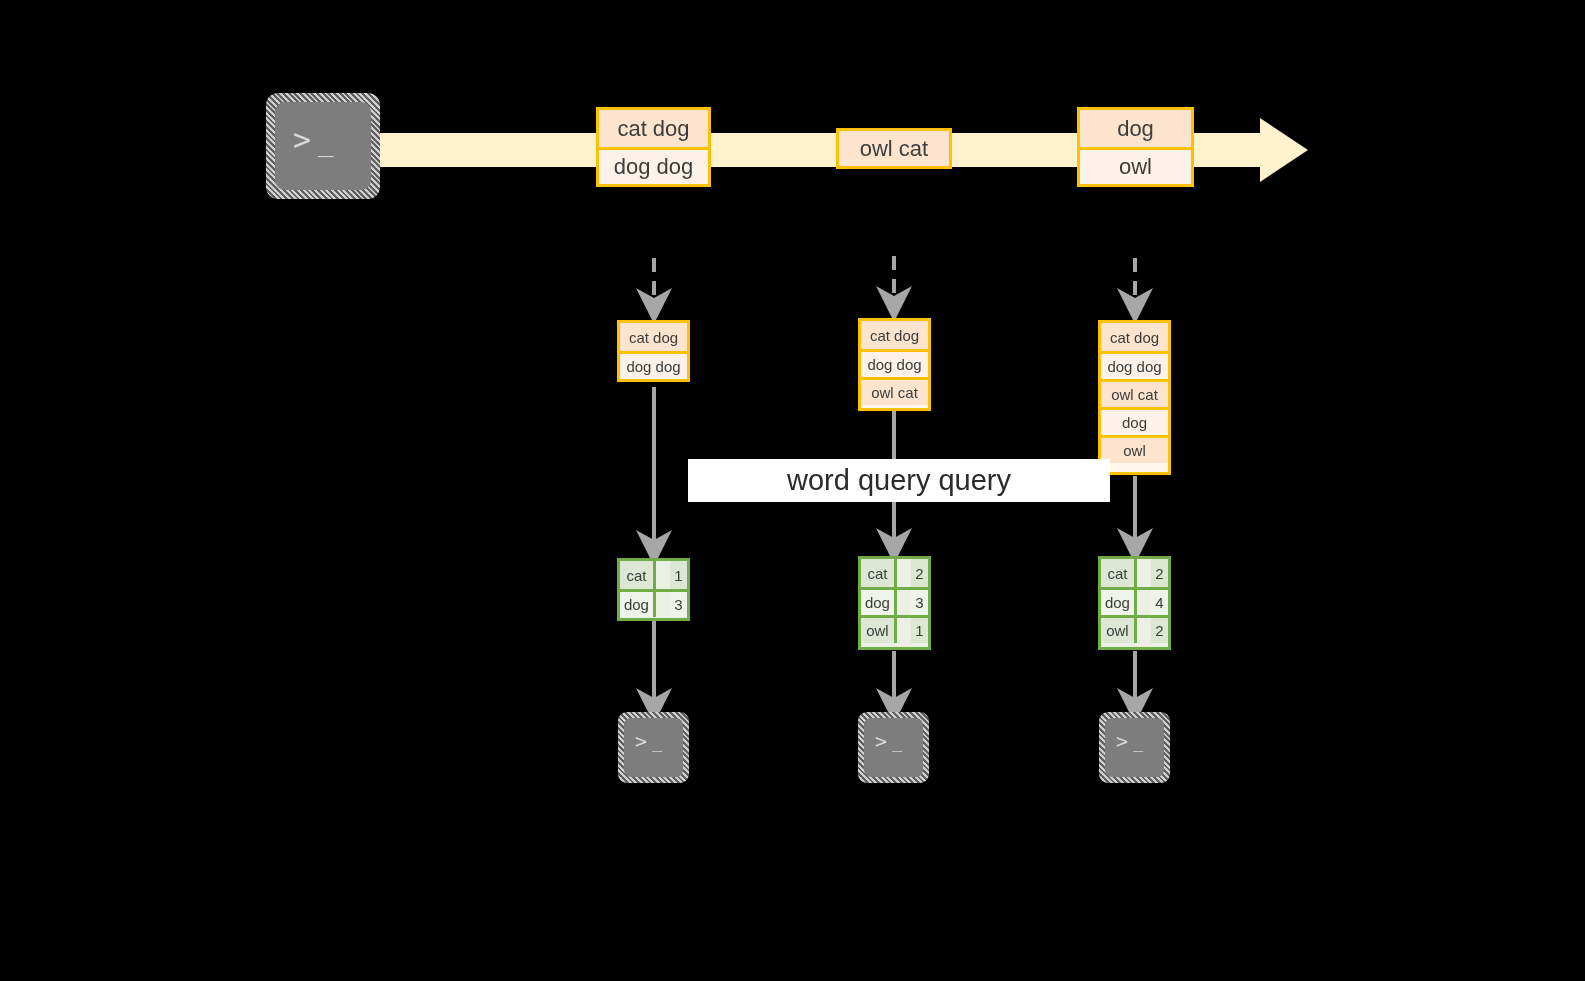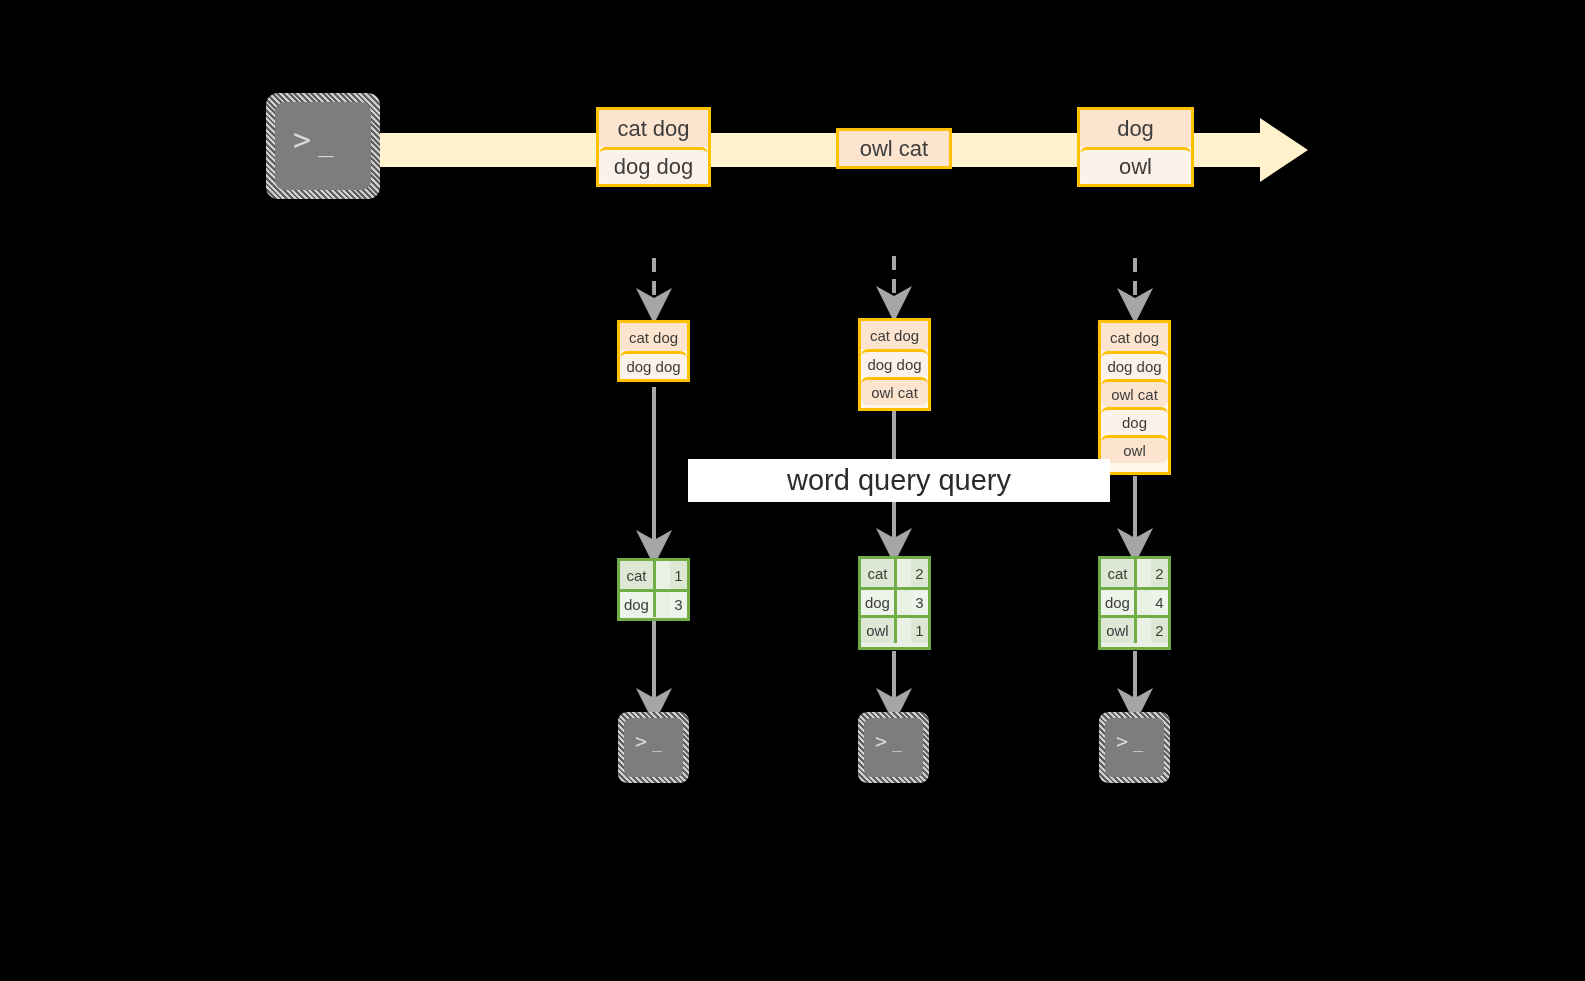--- a/index.html
+++ b/index.html
@@ -63,21 +63,21 @@
   .msgrow {
     box-sizing: border-box;
     display: flex;
     align-items: center;
     justify-content: center;
     color: #3d3d3d;
     white-space: nowrap;
   }
   .msgrow.dark  { background: #fce4ce; }
   .msgrow.light { background: #fdf2e9; }
-  .msgrow + .msgrow { border-top: 3px solid #ffc000; border-radius: 7px; }
+  .msgrow + .msgrow { border-top: 3px solid #ffc000; }
 
   
   .restable {
     position: absolute;
     box-sizing: border-box;
     border: 3px solid #70ad47;
     background: #eaf1e4;
   }
   .resrow {
     display: flex;

